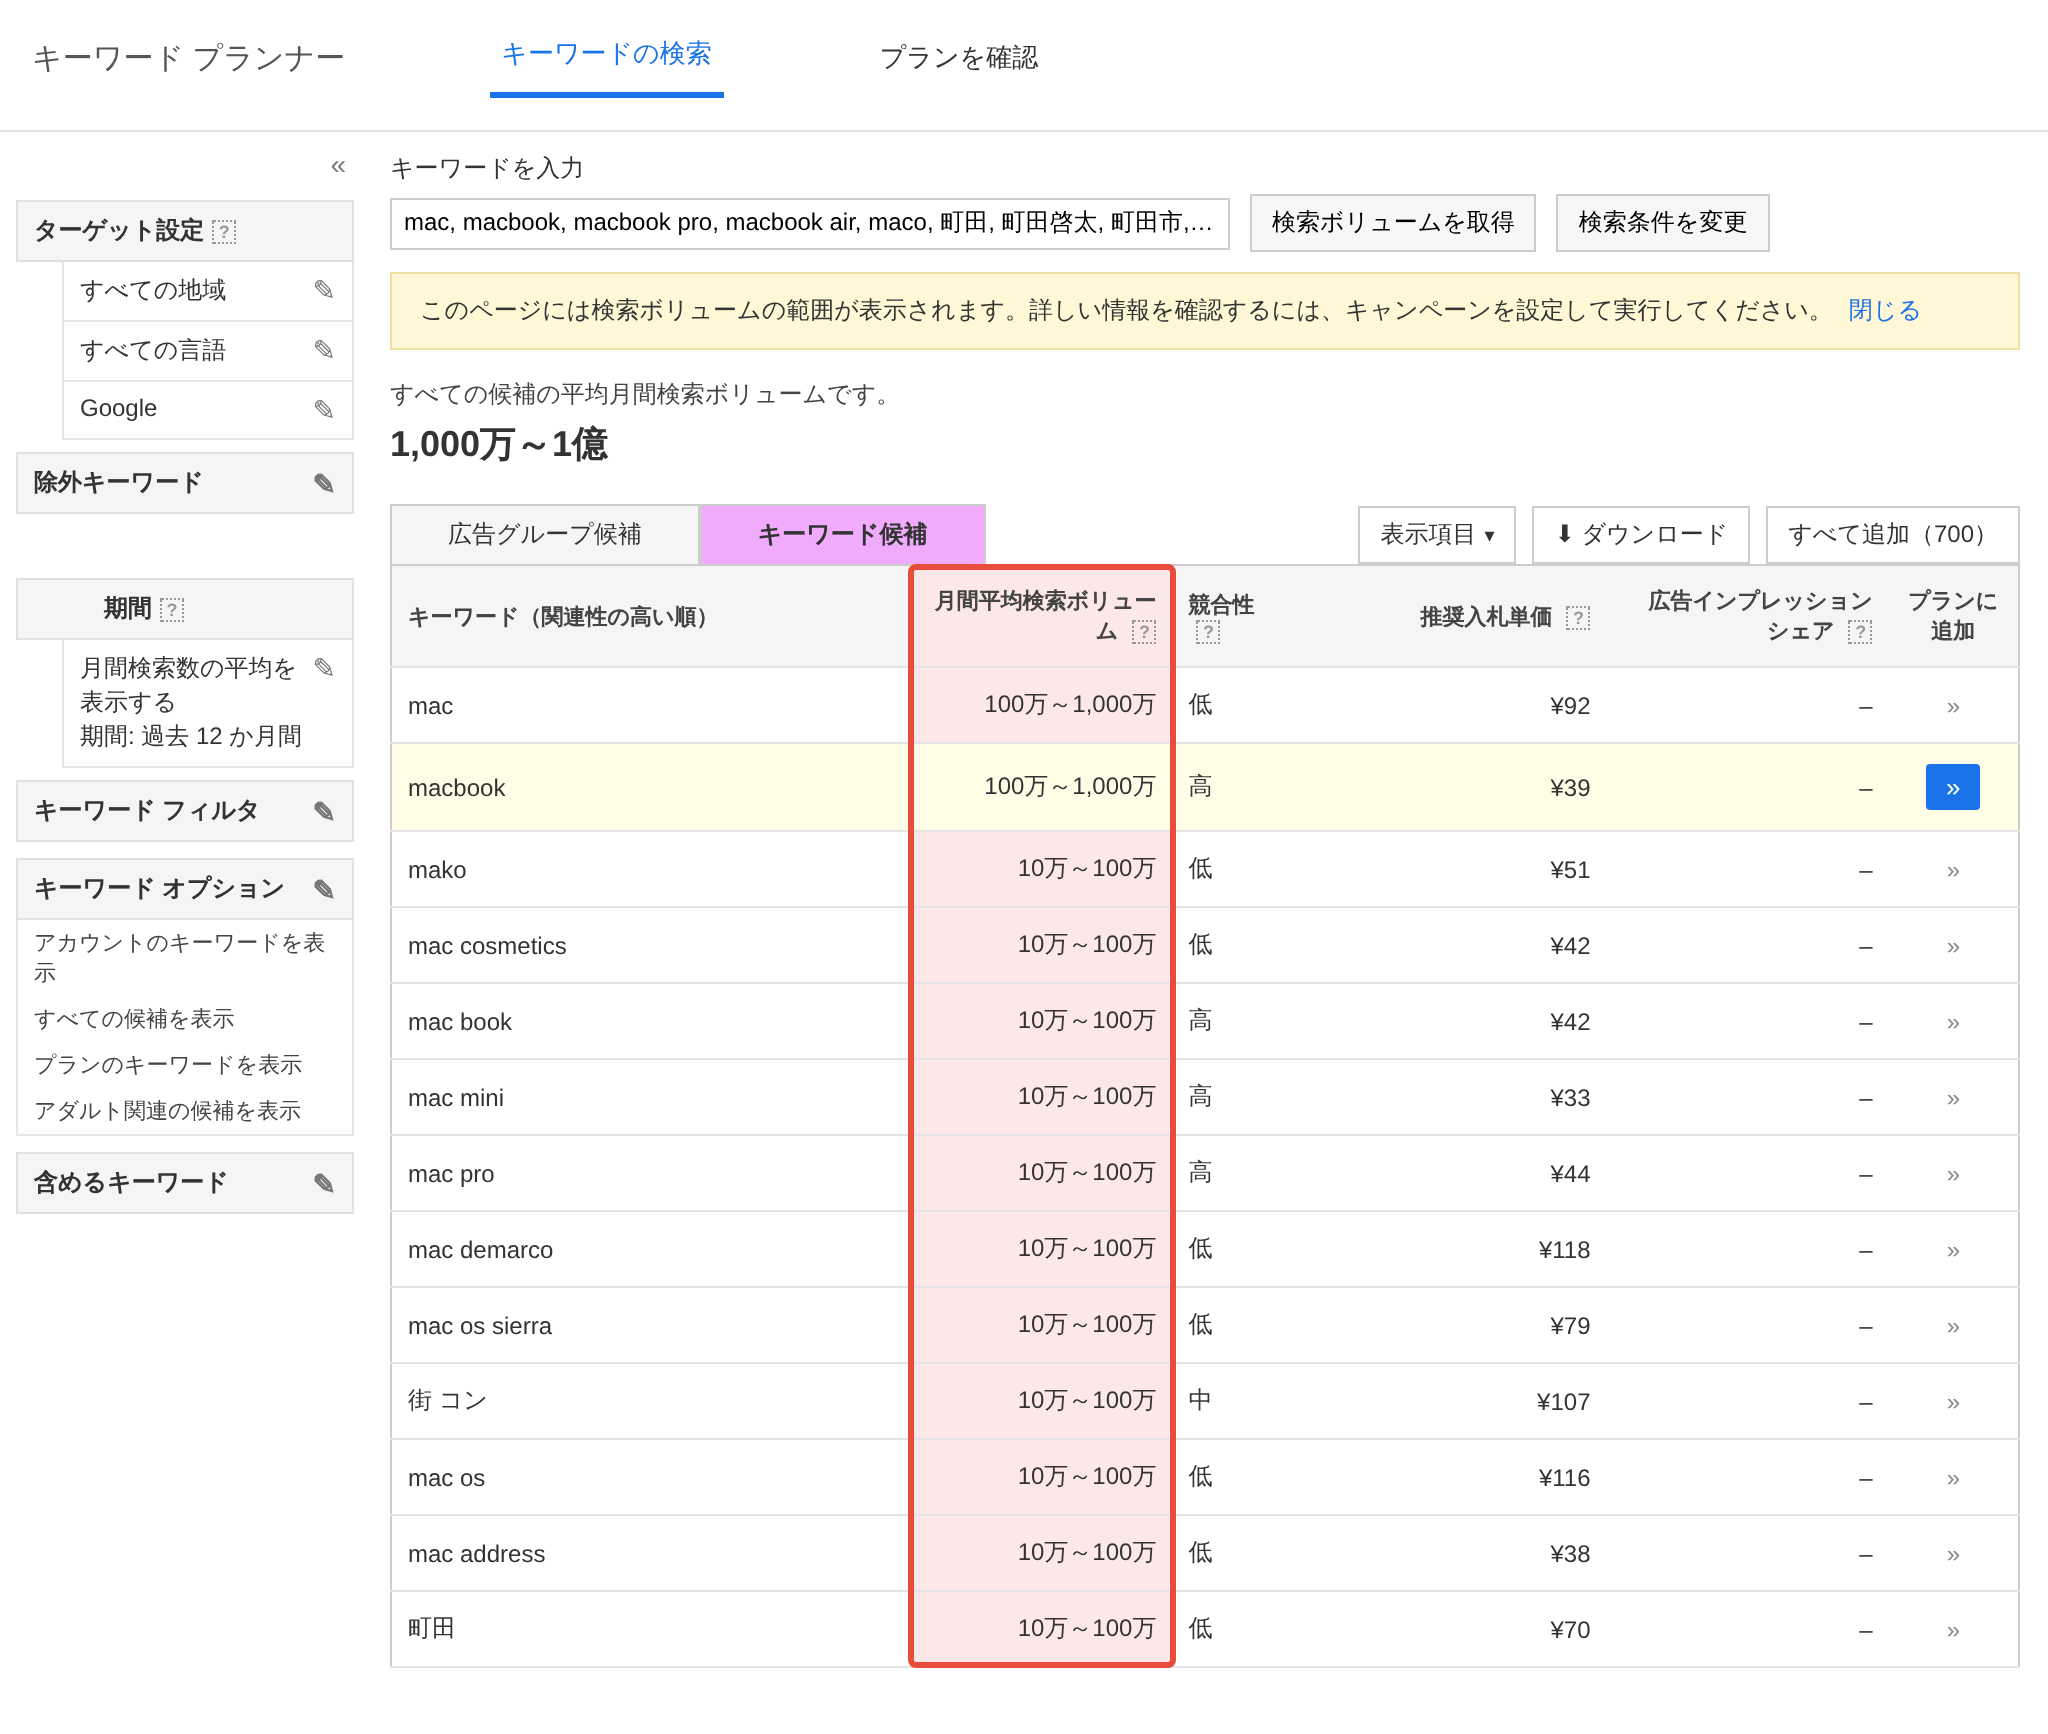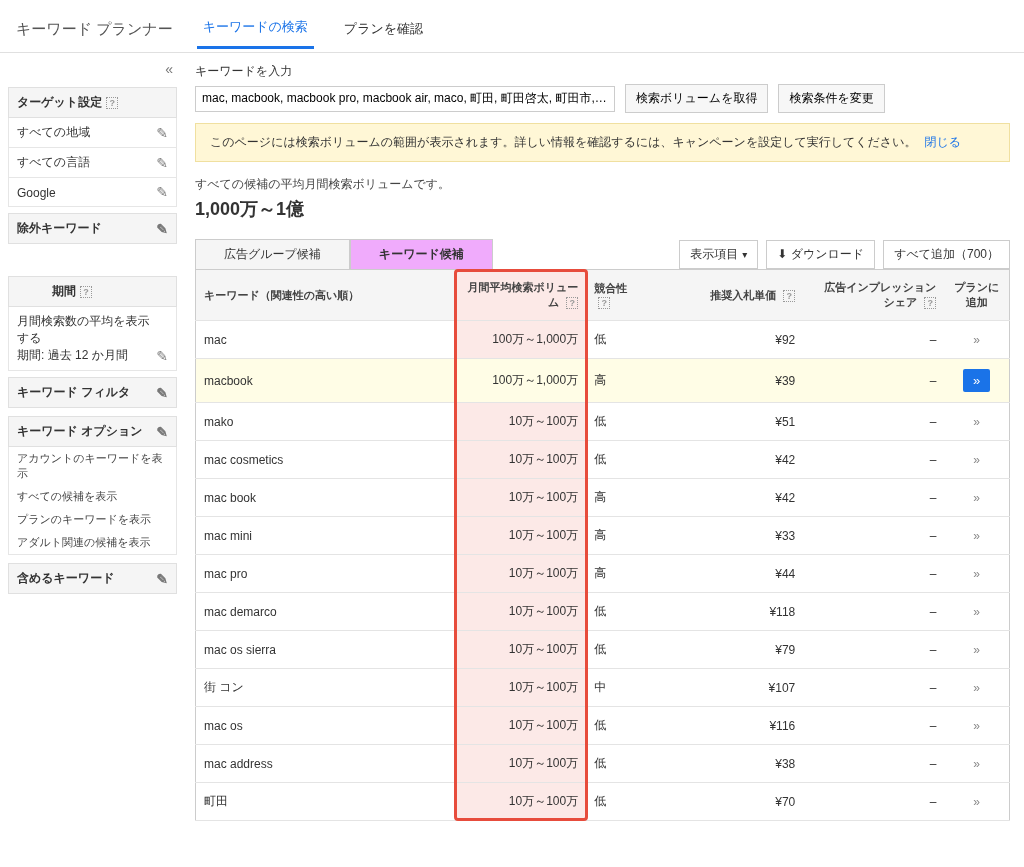--- a/index.html
+++ b/index.html
@@ -1,26 +1,26 @@
 <!DOCTYPE html>
 <html><head>
 <meta charset="utf-8">
 <style>
 * { margin: 0; padding: 0; box-sizing: border-box; }
 body { font-family: Arial, "Hiragino Kaku Gothic ProN", "Meiryo", sans-serif; font-size: 12px; color: #333; background: #fff; }
 .app { width: 1024px; }
-.topbar { display: flex; align-items: center; padding: 10px 16px 3px; border-bottom: 1px solid #e0e0e0; }
+.topbar { display: flex; align-items: center; padding: 10px 16px 16px; border-bottom: 1px solid #e0e0e0; gap: 48px; }
 .topbar .title { font-size: 15px; color: #555; margin-right: 24px; }
 .topbar .tab { font-size: 13px; padding: 8px 6px 10px; margin-right: 24px; cursor: pointer; }
 .topbar .tab.active { color: #1a73e8; border-bottom: 3px solid #1a73e8; }
 .body { display: flex; }
 .sidebar { width: 185px; padding: 8px; }
 .collapse-btn { text-align: right; font-size: 14px; color: #777; cursor: pointer; padding: 0 4px 4px; }
 .panel-heading { background: #f5f5f5; border: 1px solid #e0e0e0; padding: 6px 8px; display: flex; justify-content: space-between; align-items: center; font-weight: bold; font-size: 12px; margin-top: 6px; }
-.panel-item { border: 1px solid #e6e6e6; border-top: none; padding: 6px 8px; display: flex; justify-content: space-between; align-items: flex-end; font-size: 12px; }
+.panel-item { border: 1px solid #e6e6e6; border-top: none; padding: 6px 8px; display: flex; justify-content: space-between; align-items: flex-start; font-size: 12px; margin-left: 23px; }
 .help { display:inline-block; width:12px; height:12px; border:1px dotted #999; color:#999; font-size:9px; line-height:10px; text-align:center; margin-left:4px; }
 .pencil { color:#777; font-size:14px; cursor:pointer; }
 .panel-sub { padding: 4px 8px; font-size: 11px; color:#444; }
 .main { flex: 1; padding: 10px 14px 0 10px; }
 .kw-label { font-size: 12px; margin-bottom: 4px; }
 .kw-row { display: flex; align-items: center; gap: 10px; margin-bottom: 10px;}
 .kw-input { width: 420px; padding: 5px 6px; border: 1px solid #ccc; font-size: 12px; white-space: nowrap; overflow: hidden; text-overflow: ellipsis; }
 .btn { background: #f7f7f7; border: 1px solid #ccc; padding: 5px 10px; font-size: 12px; cursor: pointer; }
 .notice { background: #fff7d6; border: 1px solid #f0e0a0; padding: 10px 14px; font-size: 12px; margin-bottom: 14px; }
 .notice a { color: #1a73e8; margin-left: 8px; cursor: pointer; }

